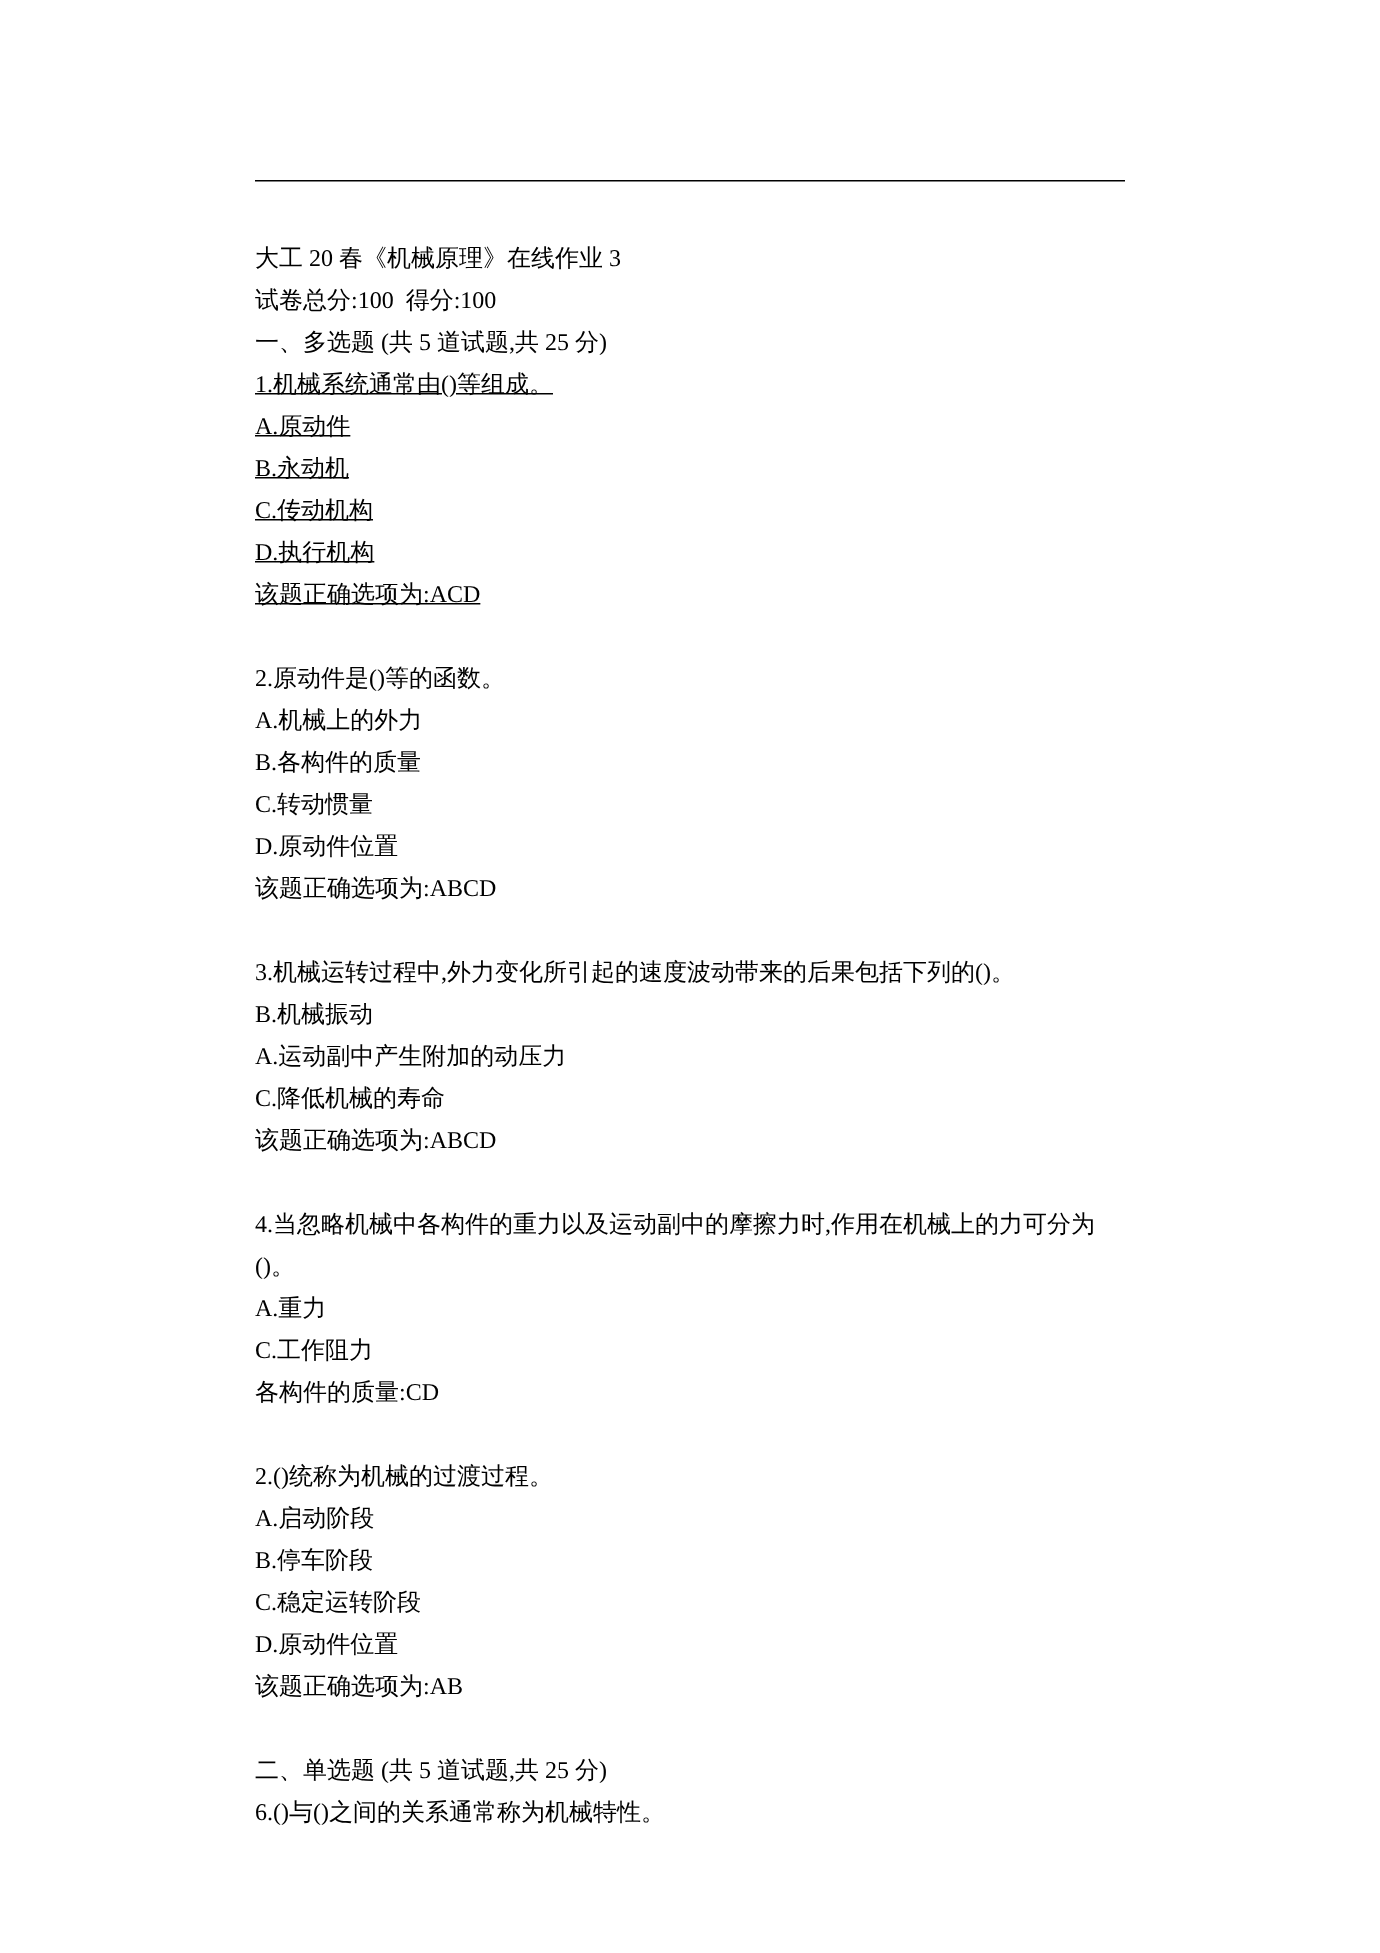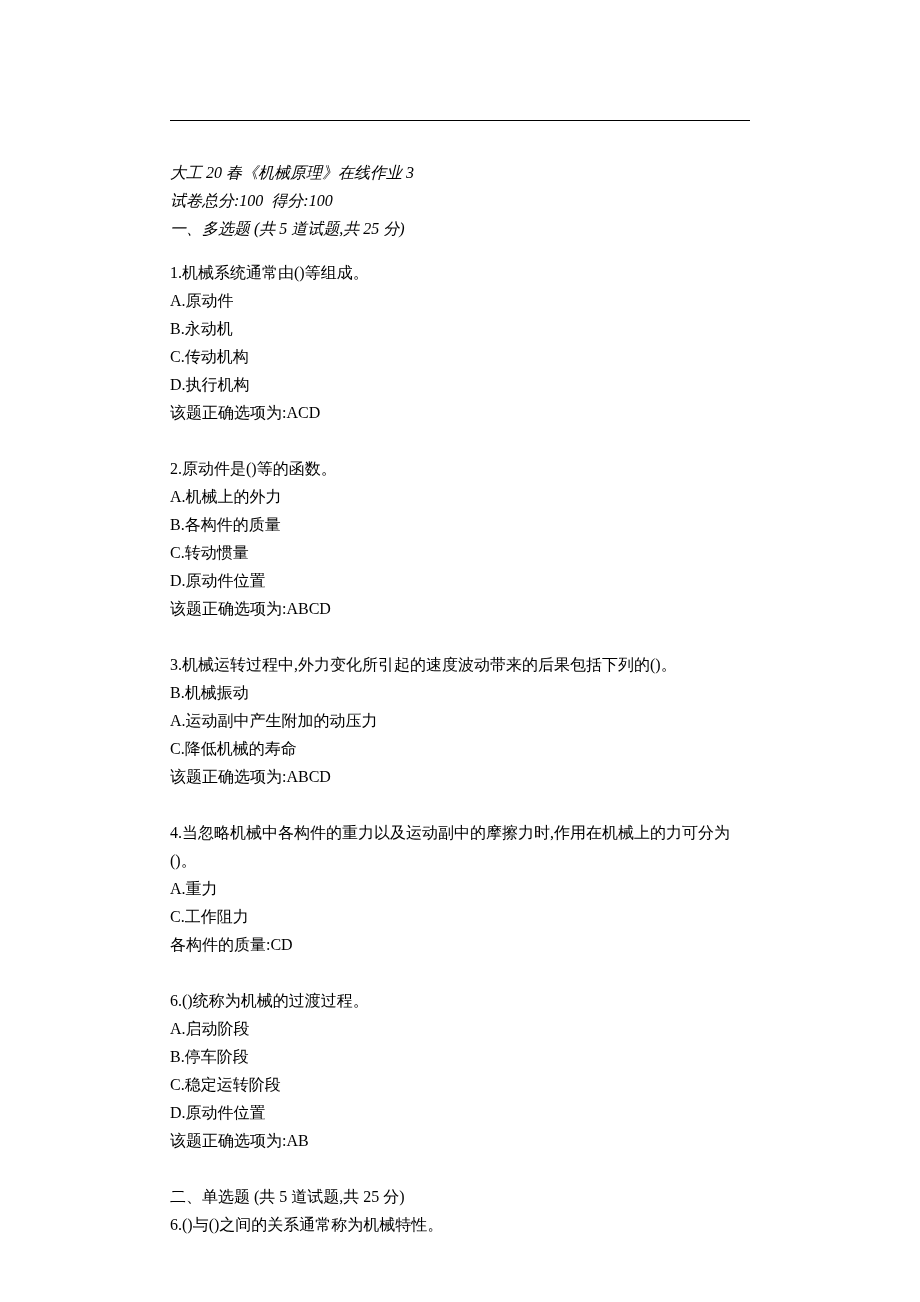--- a/index.html
+++ b/index.html
@@ -34,27 +34,27 @@
     .block .line:last-child {
       margin-bottom: 0;
     }
   </style>
 </head>
 <body>
 
 <div class="page">
   <hr class="hr-line">
 
-  <div class="block" style="margin-bottom:16px;font-style:italic;">
+  <div class="block" style="margin-bottom:0;">
     <div class="line">大工 20 春《机械原理》在线作业 3</div>
     <div class="line">试卷总分:100  得分:100</div>
     <div class="line">一、多选题 (共 5 道试题,共 25 分)</div>
   </div>
 
-  <div class="block" style="margin-top:0;">
+  <div class="block" style="margin-top:0;text-decoration:underline;">
     <div class="line">1.机械系统通常由()等组成。</div>
     <div class="line">A.原动件</div>
     <div class="line">B.永动机</div>
     <div class="line">C.传动机构</div>
     <div class="line">D.执行机构</div>
     <div class="line">该题正确选项为:ACD</div>
   </div>
 
   <div class="block">
     <div class="line">2.原动件是()等的函数。</div>
@@ -74,21 +74,21 @@
   </div>
 
   <div class="block">
     <div class="line">4.当忽略机械中各构件的重力以及运动副中的摩擦力时,作用在机械上的力可分为()。</div>
     <div class="line">A.重力</div>
     <div class="line">C.工作阻力</div>
     <div class="line">各构件的质量:CD</div>
   </div>
 
   <div class="block">
-    <div class="line">6.()统称为机械的过渡过程。</div>
+    <div class="line">2.()统称为机械的过渡过程。</div>
     <div class="line">A.启动阶段</div>
     <div class="line">B.停车阶段</div>
     <div class="line">C.稳定运转阶段</div>
     <div class="line">D.原动件位置</div>
     <div class="line">该题正确选项为:AB</div>
   </div>
 
   <div class="block" style="margin-bottom:0;">
     <div class="line">二、单选题 (共 5 道试题,共 25 分)</div>
     <div class="line">6.()与()之间的关系通常称为机械特性。</div>

